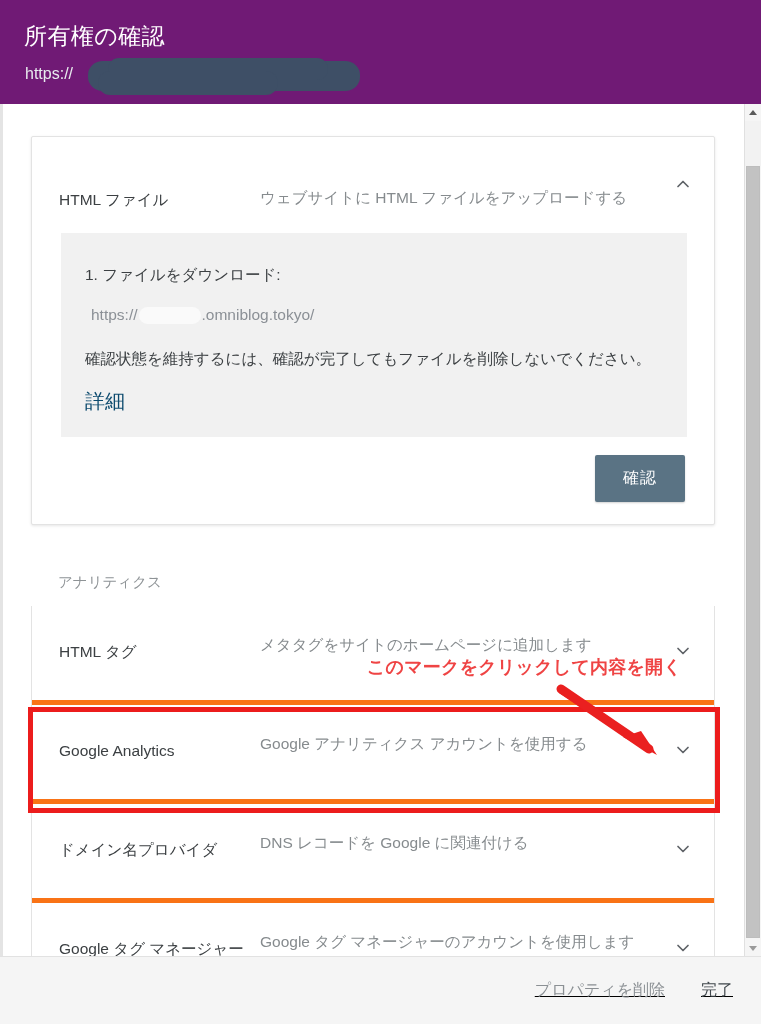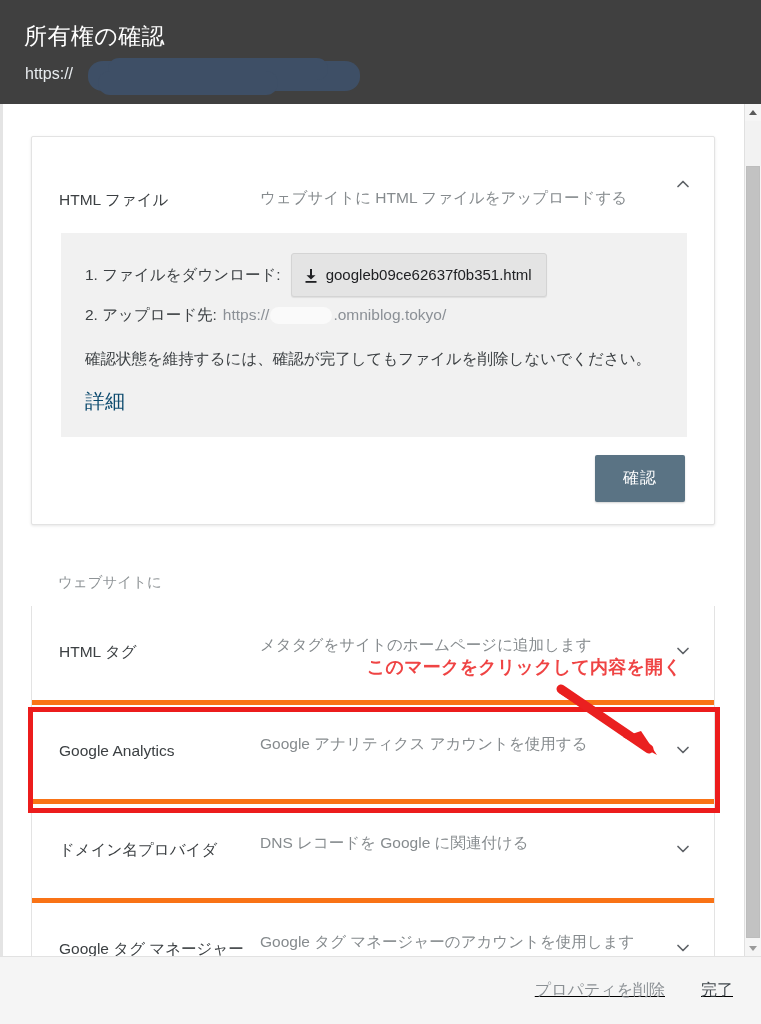--- a/index.html
+++ b/index.html
@@ -21,21 +21,21 @@
     background: #ffffff;
     overflow: hidden;
   }
 
   
   .header {
     position: absolute;
     left: 0; top: 0;
     width: 761px;
     height: 104px;
-    background: #404040;
+    background: #701a75;
     box-sizing: border-box;
   }
   .header-title {
     position: absolute;
     left: 24px;
     top: 21px;
     font-size: 23px;
     color: #ffffff;
     letter-spacing: 0.4px;
     line-height: 30px;
@@ -399,50 +399,39 @@
           <svg width="18" height="18" viewBox="0 0 18 18">
             <path d="M4 11.5 L9 6.5 L14 11.5" fill="none" stroke="#5f6368" stroke-width="1.7" stroke-linecap="round" stroke-linejoin="round"></path>
           </svg>
         </span>
       </div>
 
       <div class="instr">
 
         <div class="instr-line l1">
           <span class="instr-label">1. ファイルをダウンロード:</span>
-          <span class="dl-chip">
-            <span class="dl-icon">
-              <svg width="14" height="16" viewBox="0 0 14 16">
-                <path d="M7 1 L7 9" stroke="#202124" stroke-width="2" stroke-linecap="butt"></path>
-                <path d="M2.5 7.2 L7 11.6 L11.5 7.2 Z" fill="#202124"></path>
-                <rect x="1.5" y="13" width="11" height="1.8" fill="#202124"></rect>
-              </svg>
-            </span>
-            <span>googleb09ce62637f0b351.html</span>
-          </span>
         </div>
 
         <div class="instr-line l2">
-          <span class="instr-label">2. アップロード先:</span>
           <span class="url-muted" style="margin-left:6px">https://</span>
           <span class="url-redact"></span>
           <span class="url-muted">.omniblog.tokyo/</span>
         </div>
 
         <div class="instr-note">確認状態を維持するには、確認が完了してもファイルを削除しないでください。</div>
 
         <a class="instr-link" href="#">詳細</a>
       </div>
 
       <div class="card-actions">
         <button class="btn-confirm">確認</button>
       </div>
     </div>
 
-    <div class="other-label">ウェブサイトに</div>
+    <div class="other-label">アナリティクス</div>
 
     <div class="method-list">
 
       <div class="method-row">
         <div class="method-title">HTML タグ</div>
         <div class="method-desc">メタタグをサイトのホームページに追加します</div>
         <span class="method-chev">
           <svg width="18" height="18" viewBox="0 0 18 18">
             <path d="M4 6.5 L9 11.5 L14 6.5" fill="none" stroke="#5f6368" stroke-width="1.7" stroke-linecap="round" stroke-linejoin="round"></path>
           </svg>

